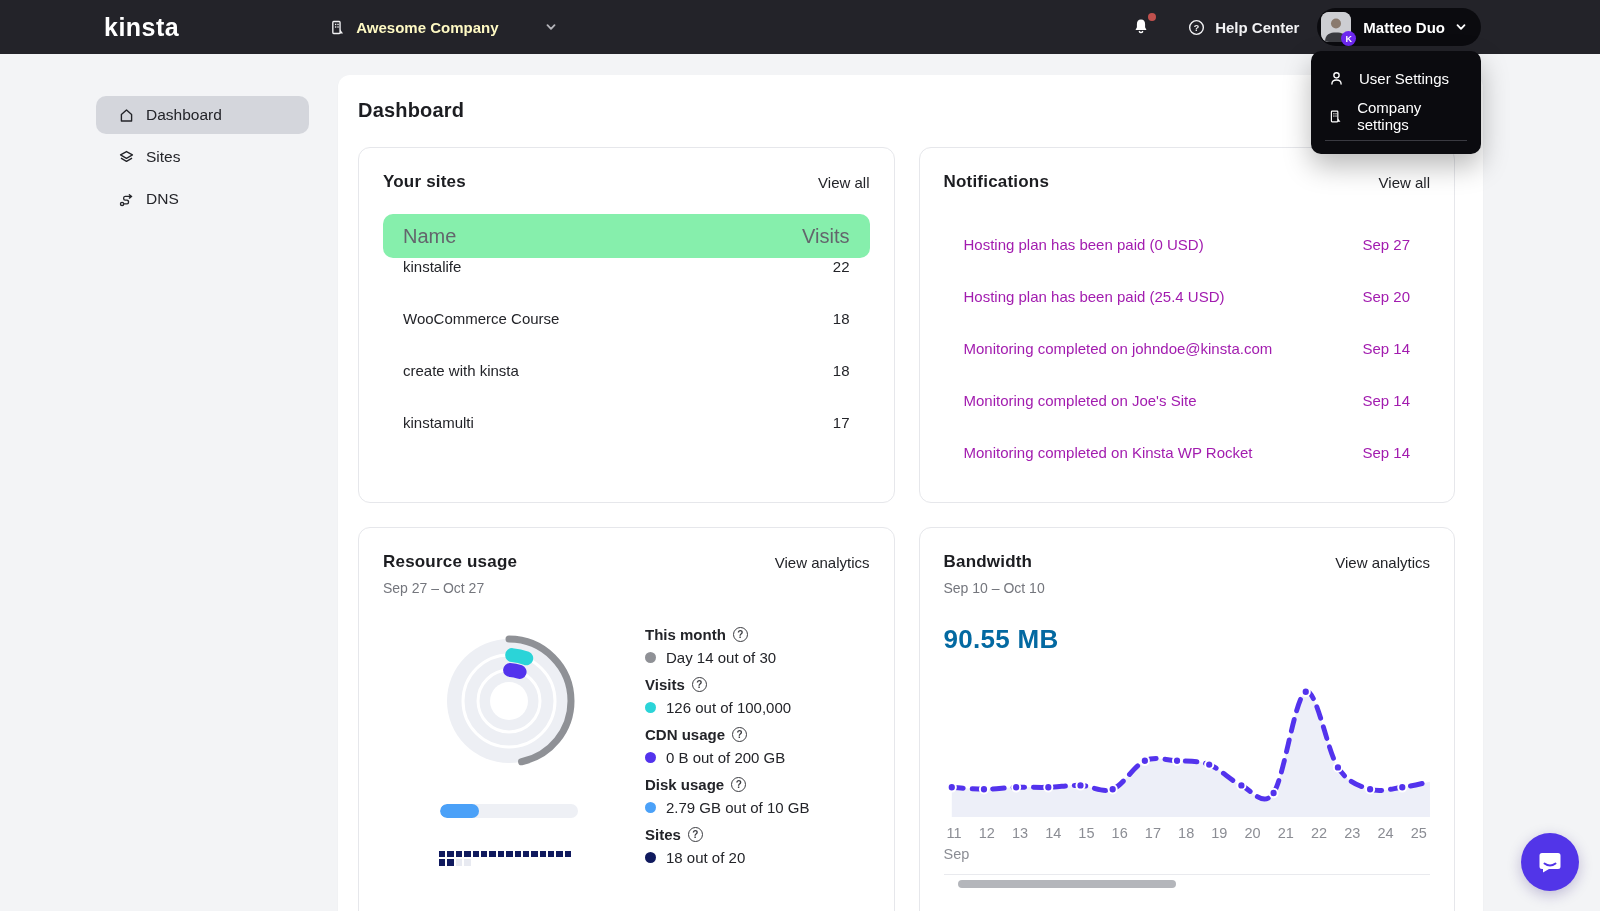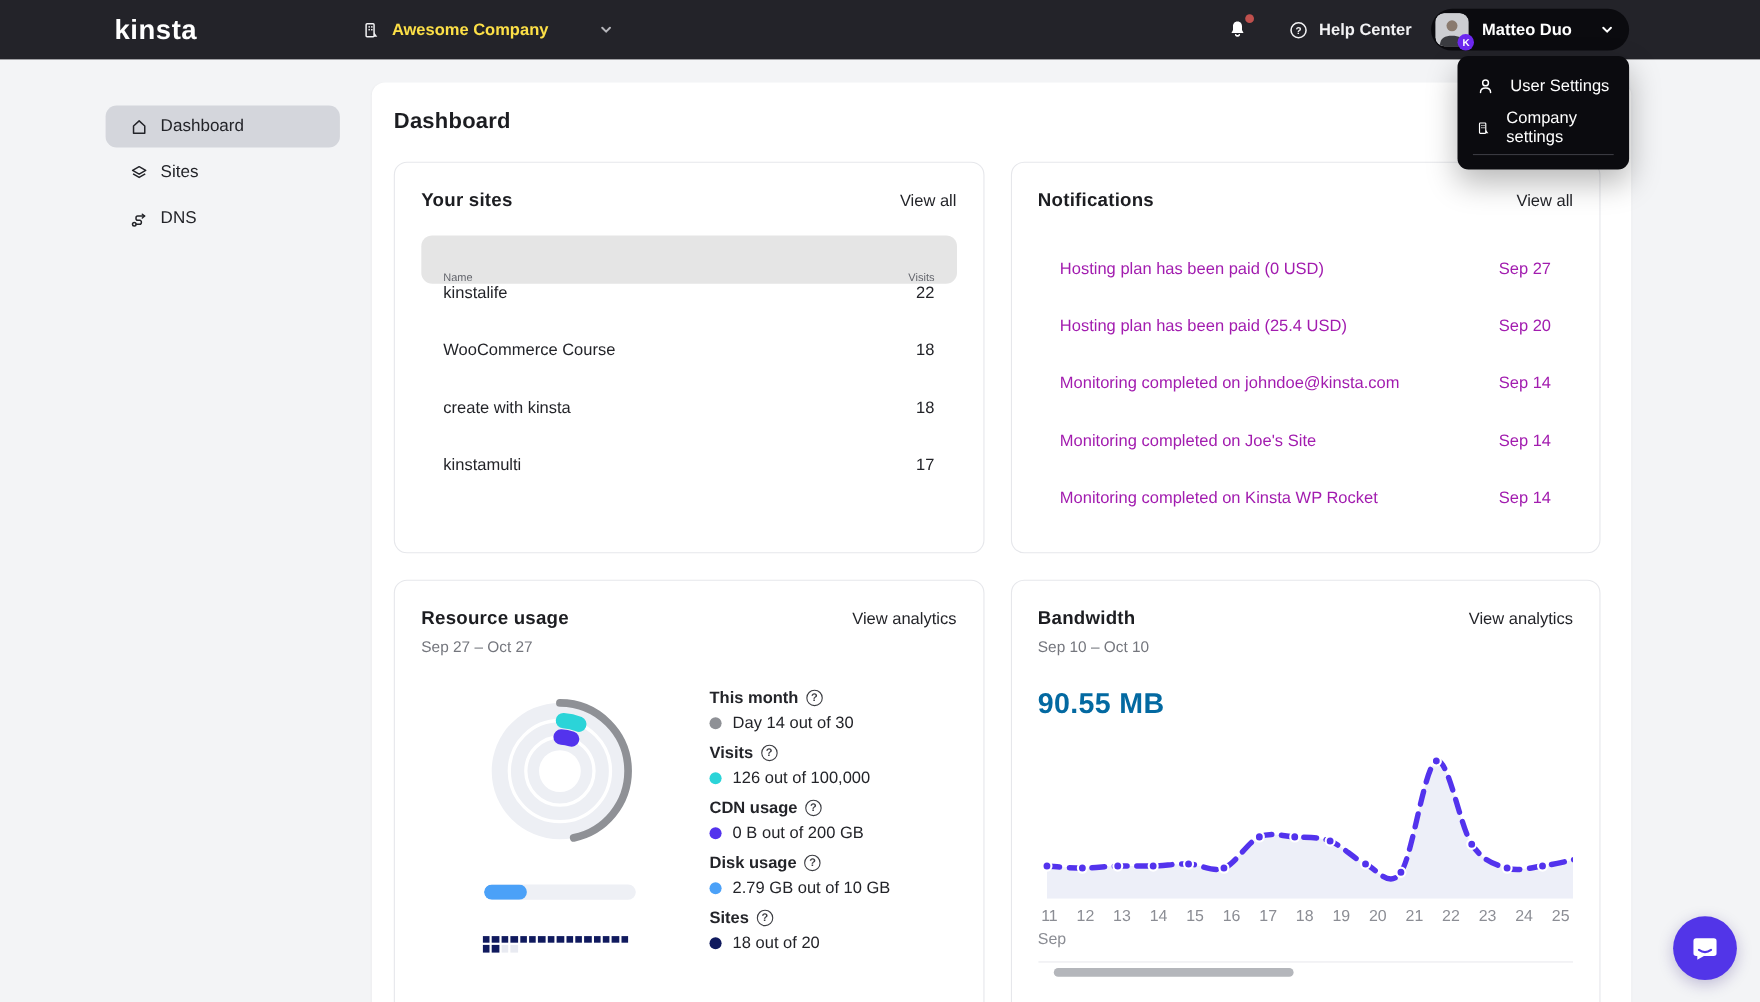--- a/index.html
+++ b/index.html
@@ -2,35 +2,35 @@
 <html><head>
 <meta charset="utf-8">
 <style>
   * { margin:0; padding:0; box-sizing:border-box; }
   html,body { width:1600px; height:911px; overflow:hidden; }
   body { font-family:"Liberation Sans","DejaVu Sans",sans-serif; background:#f3f4f6; color:#26272c; position:relative; }
 
   
   .topbar { position:absolute; top:0; left:0; width:1600px; height:54px; background:#232329; display:flex; align-items:center; z-index:30; }
   .logo { margin-left:104px; color:#fff; font-size:25px; font-weight:800; letter-spacing:.5px; cursor:pointer; }
-  .company-select { margin-left:150px; display:flex; align-items:center; color:#fde047; font-size:15px; font-weight:600; cursor:pointer; }
+  .company-select { margin-left:150px; display:flex; align-items:center; color:#fef9c3; font-size:15px; font-weight:600; cursor:pointer; }
   .company-select .co-icon { margin-right:10px; display:flex; }
   .company-select .chev { margin-left:46px; display:flex; opacity:.85; }
   .topbar-right { margin-left:auto; padding-right:119px; display:flex; align-items:center; }
   .bell-wrap { position:relative; margin-right:36px; cursor:pointer; display:flex; }
   .bell-dot { position:absolute; top:-4px; right:-5px; width:8px; height:8px; border-radius:50%; background:#c0504d; }
   .help { display:flex; align-items:center; gap:9px; color:#f2f2f4; font-size:15px; font-weight:600; cursor:pointer; margin-right:18px; }
   .user-pill { display:flex; align-items:center; background:#0b0b0f; border-radius:20px; height:38px; padding:4px 14px 4px 4px; cursor:pointer; }
   .avatar { position:relative; width:30px; height:30px; border-radius:8px; background:linear-gradient(180deg,#cfd0d4 0%,#b8b9be 100%); overflow:visible; }
   .avatar svg { position:absolute; inset:0; border-radius:8px; }
   .avatar .badge { position:absolute; right:-5px; bottom:-4px; width:15px; height:15px; border-radius:50%; background:#6d28f0; color:#fff; font-size:9px; font-weight:800; display:flex; align-items:center; justify-content:center; }
-  .user-name { color:#fff; font-size:15px; font-weight:700; margin:0 26px 0 12px; }
-
-  
-  .user-menu { position:absolute; top:51px; right:119px; width:156px; background:#0b0b0f; border-radius:10px; padding:8px 0; box-shadow:0 12px 28px rgba(0,0,0,.28); z-index:40; }
+  .user-name { color:#fff; font-size:15px; font-weight:700; margin:0 10px 0 12px; }
+
+  
+  .user-menu { position:absolute; top:51px; right:119px; width:170px; background:#0b0b0f; border-radius:10px; padding:8px 0; box-shadow:0 12px 28px rgba(0,0,0,.28); z-index:40; }
   .menu-item { display:flex; align-items:center; gap:14px; height:38px; padding:0 17px; color:#fff; font-size:15px; font-weight:500; cursor:pointer; }
   .menu-divider { height:1px; background:#3a3a41; margin:5px 14px; }
 
   
   .sidebar { position:absolute; left:96px; top:96px; width:213px; display:flex; flex-direction:column; gap:4px; z-index:5; }
   .side-item { display:flex; align-items:center; height:38px; border-radius:10px; padding-left:22px; gap:11px; font-size:15.5px; color:#232429; cursor:pointer; }
   .side-item.active { background:#d4d6dc; }
   .side-item svg { flex:0 0 auto; }
 
   
@@ -38,21 +38,21 @@
   .page-title { font-size:20px; font-weight:800; color:#1c1d21; letter-spacing:.2px; }
   .cards { margin-top:25px; display:grid; grid-template-columns:1fr 1fr; gap:24px; }
   .card { border:1px solid #e6e7eb; border-radius:12px; padding:24px; background:#fff; min-height:352px; }
   .card.tall { min-height:420px; }
   .card-head { display:flex; align-items:center; justify-content:space-between; }
   .card-title { font-size:17px; font-weight:800; color:#1c1d21; letter-spacing:.2px; }
   .card-link { font-size:15px; color:#232429; cursor:pointer; }
   .date-range { margin-top:8px; font-size:14px; color:#74767d; }
 
   
-  .tbl-head { margin-top:22px; background:#e5e5e5; border-radius:10px; height:44px; display:flex; align-items:flex-end; justify-content:space-between; padding:0 20px; font-size:10px; color:#63656c; }
+  .tbl-head { margin-top:22px; background:#86efac; border-radius:10px; height:44px; display:flex; align-items:center; justify-content:space-between; padding:0 20px; font-size:20px; color:#63656c; }
   .tbl-row { height:52px; display:flex; align-items:flex-start; justify-content:space-between; padding:0 20px; font-size:15px; color:#232429; cursor:pointer; }
 
   
   .notif-list { margin-top:26px; }
   .notif-row { height:52px; display:flex; align-items:center; justify-content:space-between; padding:0 20px; font-size:15px; color:#a21caf; cursor:pointer; }
 
   
   .res-body { margin-top:30px; display:flex; }
   .res-left { width:252px; display:flex; flex-direction:column; align-items:center; }
   .donut { width:150px; height:150px; }

